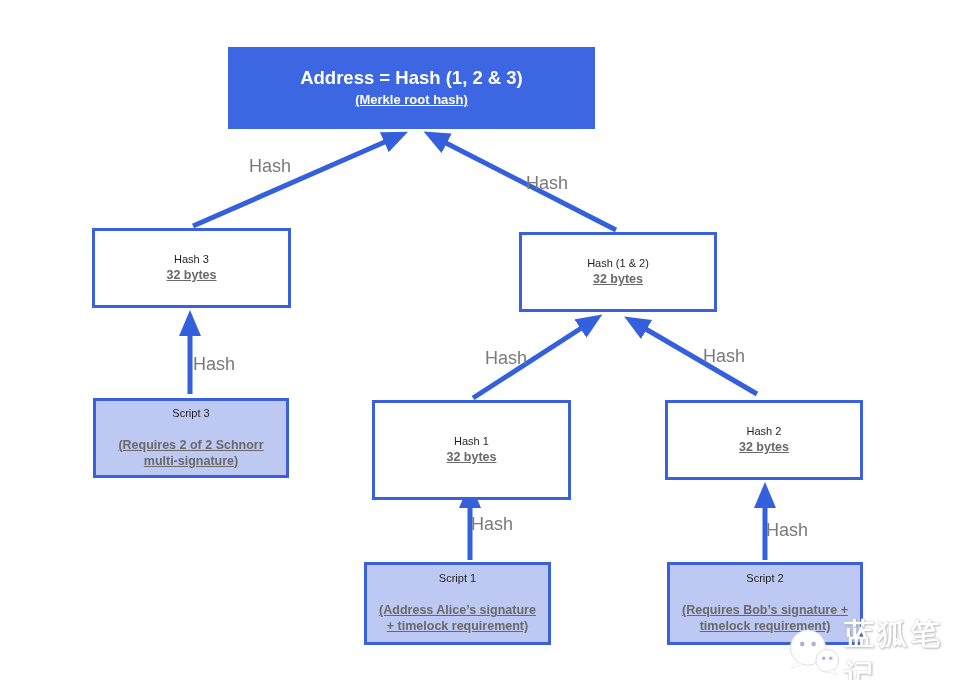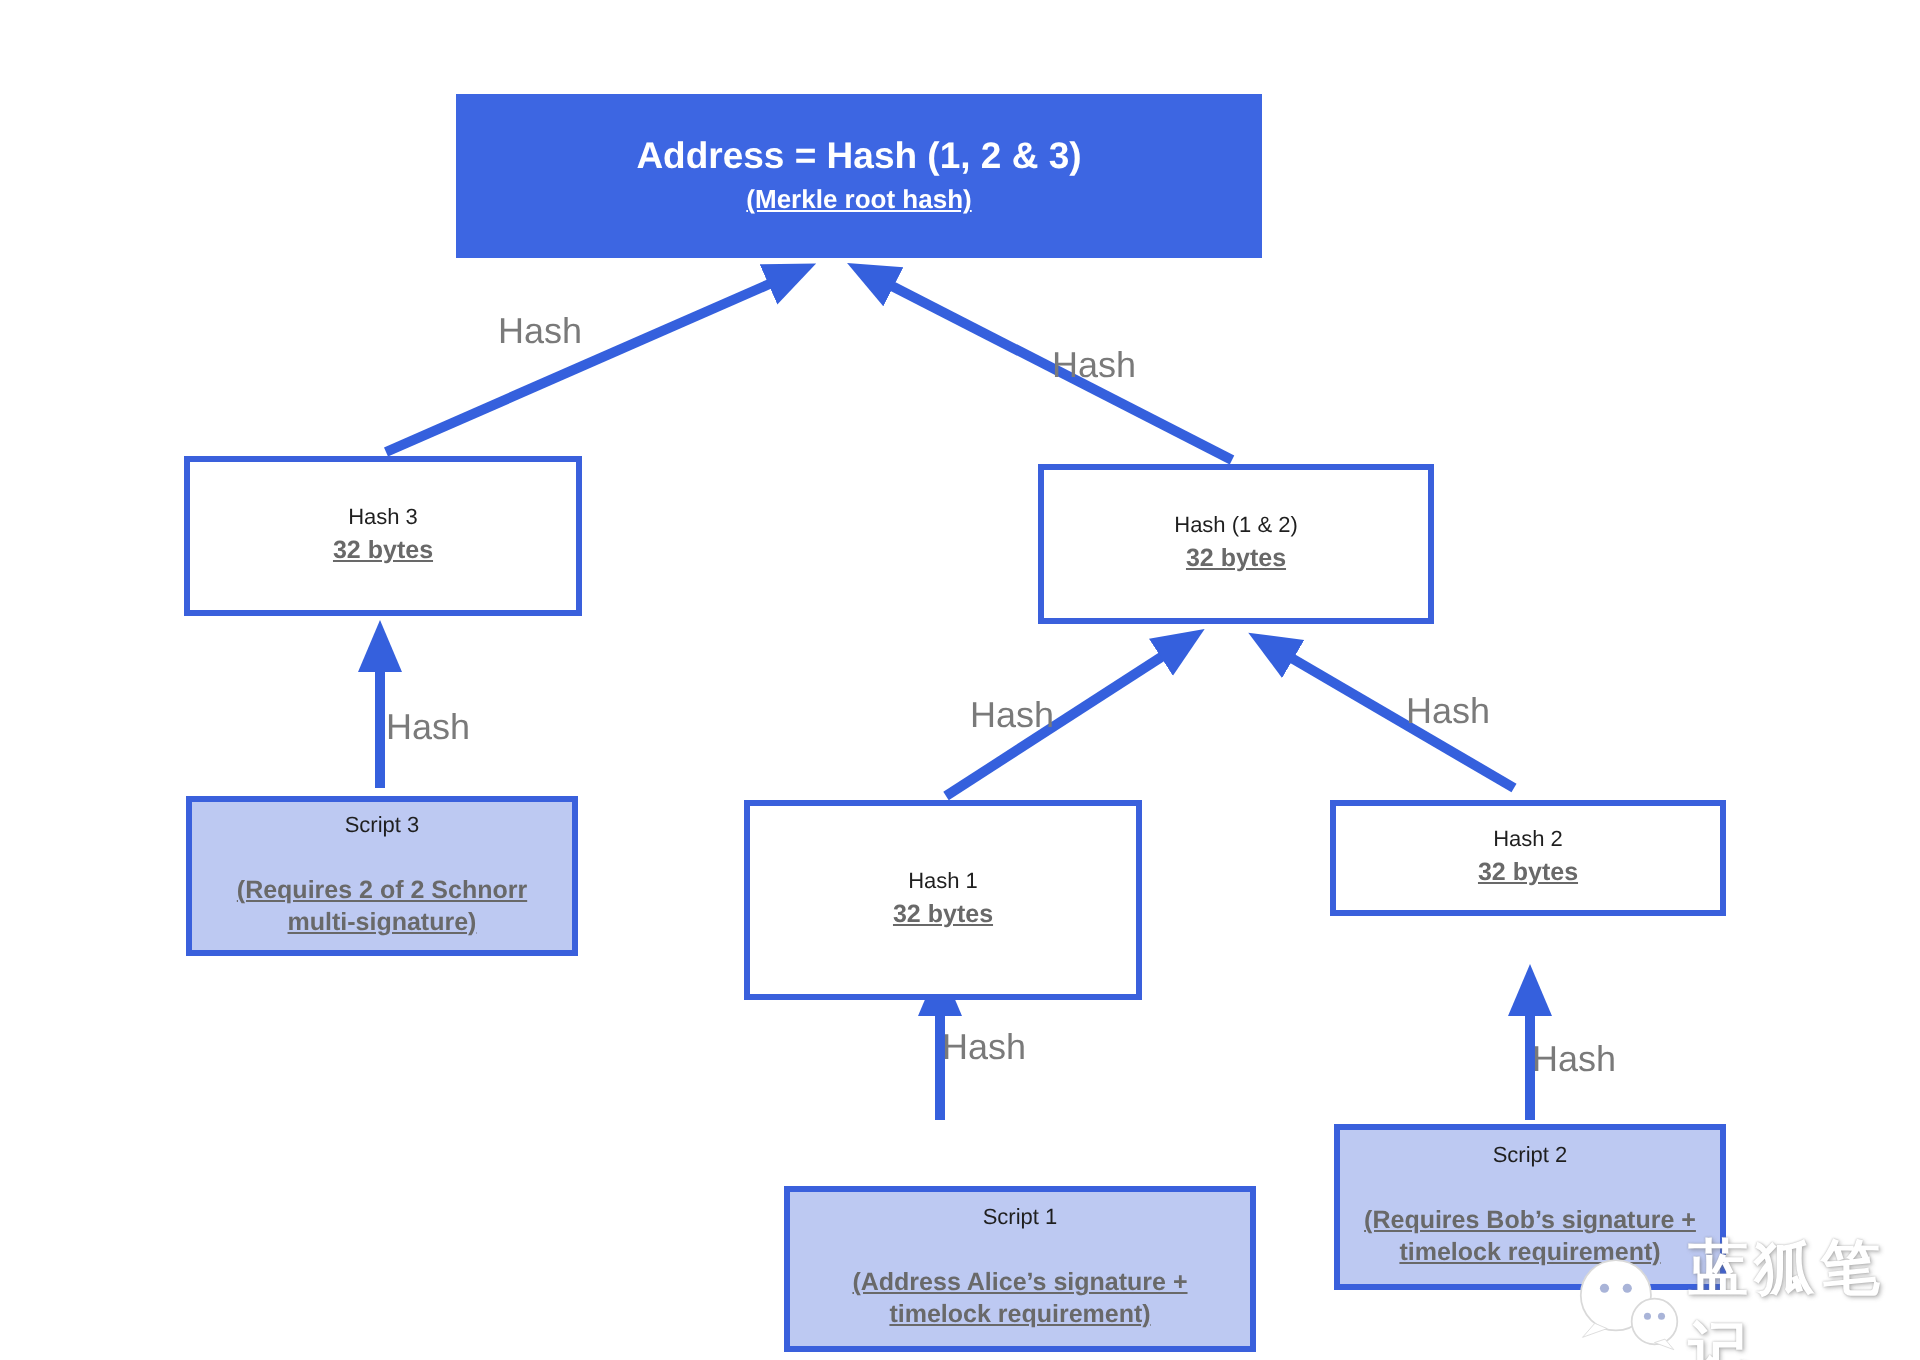--- a/index.html
+++ b/index.html
@@ -99,21 +99,21 @@
     </defs>
     <line class="edge" x1="193" y1="226" x2="387" y2="141" marker-end="url(#arrow)"></line>
     <line class="edge" x1="616" y1="230" x2="444" y2="142" marker-end="url(#arrow)"></line>
     <line class="edge" x1="190" y1="394" x2="190" y2="333" marker-end="url(#arrow)"></line>
     <line class="edge" x1="473" y1="398" x2="583" y2="327" marker-end="url(#arrow)"></line>
     <line class="edge" x1="757" y1="394" x2="644" y2="328" marker-end="url(#arrow)"></line>
     <line class="edge" x1="470" y1="560" x2="470" y2="505" marker-end="url(#arrow)"></line>
     <line class="edge" x1="765" y1="560" x2="765" y2="505" marker-end="url(#arrow)"></line>
   </svg>
 
-  <div class="node solid" style="left:228px; top:47px; width:403px; height:82px;">
+  <div class="node solid" style="left:228px; top:47px; width:367px; height:82px;">
     <div class="title">Address = Hash (1, 2 &amp; 3)</div>
     <div class="subtitle">(Merkle root hash)</div>
   </div>
 
   <div class="node" style="left:92px; top:228px; width:199px; height:80px;">
     <div class="title">Hash 3</div>
     <div class="subtitle">32 bytes</div>
   </div>
 
   <div class="node" style="left:519px; top:232px; width:198px; height:80px;">
@@ -124,26 +124,26 @@
   <div class="node tinted" style="left:93px; top:398px; width:196px; height:80px;">
     <div class="title">Script 3</div>
     <div class="subtitle">(Requires 2 of 2 Schnorr multi-signature)</div>
   </div>
 
   <div class="node" style="left:372px; top:400px; width:199px; height:100px;">
     <div class="title">Hash 1</div>
     <div class="subtitle">32 bytes</div>
   </div>
 
-  <div class="node" style="left:665px; top:400px; width:198px; height:58px;">
+  <div class="node" style="left:665px; top:400px; width:198px; height:80px;">
     <div class="title">Hash 2</div>
     <div class="subtitle">32 bytes</div>
   </div>
 
-  <div class="node tinted" style="left:392px; top:562px; width:236px; height:83px;margin-top:31px;">
+  <div class="node tinted" style="left:364px; top:562px; width:187px; height:83px;">
     <div class="title">Script 1</div>
     <div class="subtitle">(Address Alice’s signature + timelock requirement)</div>
   </div>
 
   <div class="node tinted" style="left:667px; top:562px; width:196px; height:83px;">
     <div class="title">Script 2</div>
     <div class="subtitle">(Requires Bob’s signature + timelock requirement)</div>
   </div>
 
   <span class="edge-label" style="left:270px; top:166px;">Hash</span>

